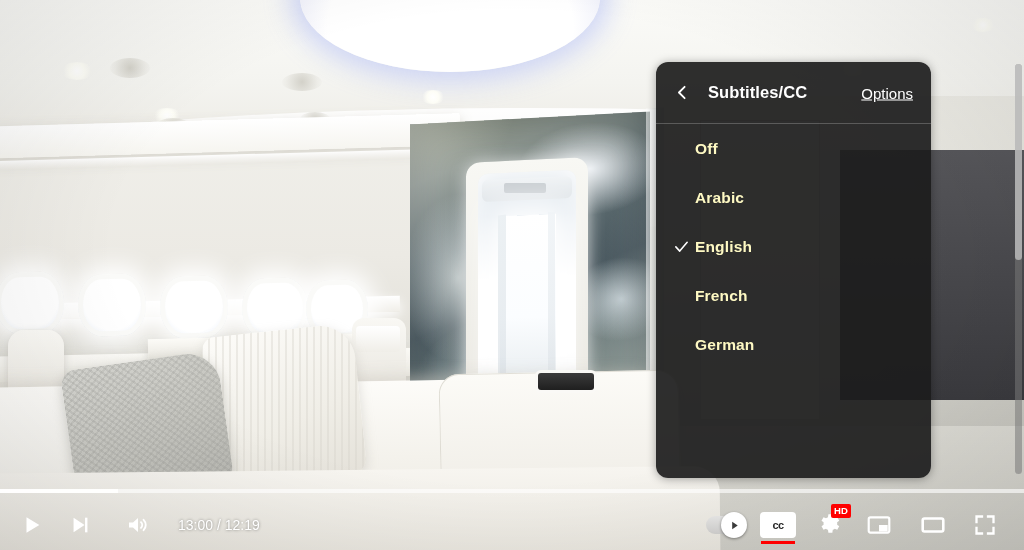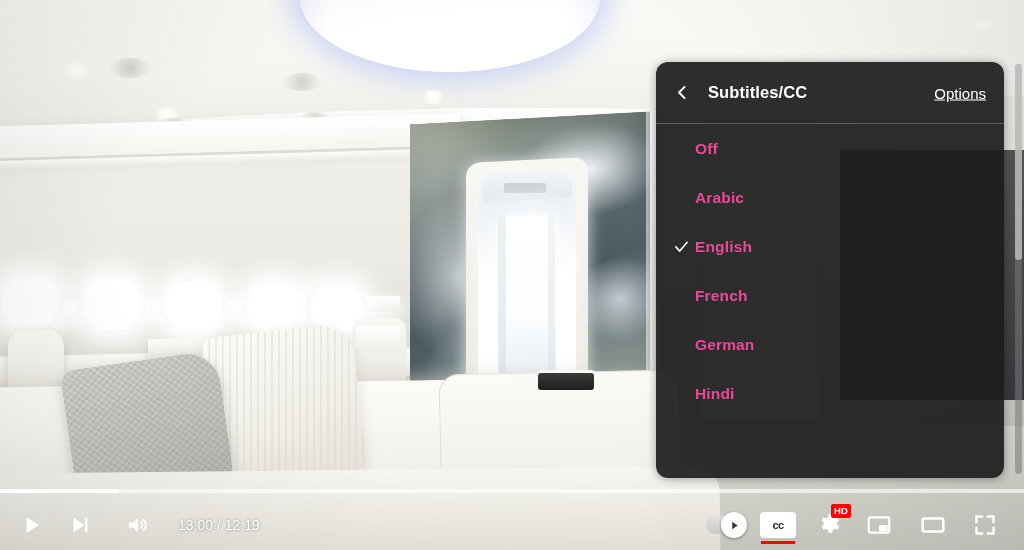--- a/index.html
+++ b/index.html
@@ -126,35 +126,35 @@
   
   .vignette{left:0;top:0;width:1024px;height:550px;
     background:radial-gradient(ellipse at 50% 45%,rgba(0,0,0,0) 55%,rgba(0,0,0,.10) 100%);}
 
   
   #caption{position:absolute;left:346px;top:437px;
     background:rgba(8,8,8,.78);color:#fff;font-size:23px;font-weight:500;
     padding:4px 7px 5px 7px;white-space:nowrap;letter-spacing:.1px;}
 
   
-  #menu{position:absolute;left:656px;top:62px;width:348px;height:416px;
+  #menu{position:absolute;left:656px;top:62px;width:275px;height:416px;
     border-radius:12px;overflow:hidden;
     background:rgba(28,28,28,.92);
     box-shadow:0 1px 10px rgba(0,0,0,.35);}
   #menu-header{position:relative;height:61px;display:flex;align-items:center;
     border-bottom:1px solid rgba(255,255,255,.22);}
   #back-btn{width:52px;height:61px;display:flex;align-items:center;justify-content:center;cursor:pointer;}
   #back-btn svg{display:block;}
   #menu-title{color:#fff;font-size:16.5px;font-weight:bold;letter-spacing:.1px;}
   #options-link{position:absolute;right:18px;top:50%;transform:translateY(-50%);
     color:#fff;font-size:15px;text-decoration:underline;cursor:pointer;}
   #menu-list{position:relative;height:355px;}
   .menu-item{position:relative;display:flex;align-items:center;height:49px;cursor:pointer;}
   .check-slot{width:39px;display:flex;align-items:center;justify-content:center;padding-left:11px;box-sizing:border-box;}
-  .menu-label{color:#ec4899;font-size:15.5px;font-weight:bold;letter-spacing:.15px;}
+  .menu-label{color:#fef9c3;font-size:15.5px;font-weight:bold;letter-spacing:.15px;}
   
   #menu-scroll-track{position:absolute;right:2px;top:64px;width:7px;height:410px;
     border-radius:4px;background:rgba(120,120,120,.55);}
   #menu-scroll-thumb{position:absolute;left:0;top:0;width:7px;height:196px;
     border-radius:4px;background:rgba(200,200,200,.72);}
 
   
   #progress{position:absolute;left:0;bottom:57px;width:1024px;height:4px;
     background:rgba(255,255,255,.62);}
   #progress-loaded{position:absolute;left:0;top:0;height:4px;width:118px;background:rgba(255,255,255,.92);}
@@ -291,24 +291,20 @@
         <span class="menu-label">English</span>
       </div>
       <div class="menu-item">
         <span class="check-slot"></span>
         <span class="menu-label">French</span>
       </div>
       <div class="menu-item">
         <span class="check-slot"></span>
         <span class="menu-label">German</span>
       </div>
-      <div class="menu-item">
-        <span class="check-slot"></span>
-        <span class="menu-label">Hindi</span>
-      </div>
     </div>
   </div>
 
   <div id="menu-scroll-track">
     <div id="menu-scroll-thumb"></div>
   </div>
 
   <div id="progress">
     <div id="progress-loaded"></div>
   </div>

